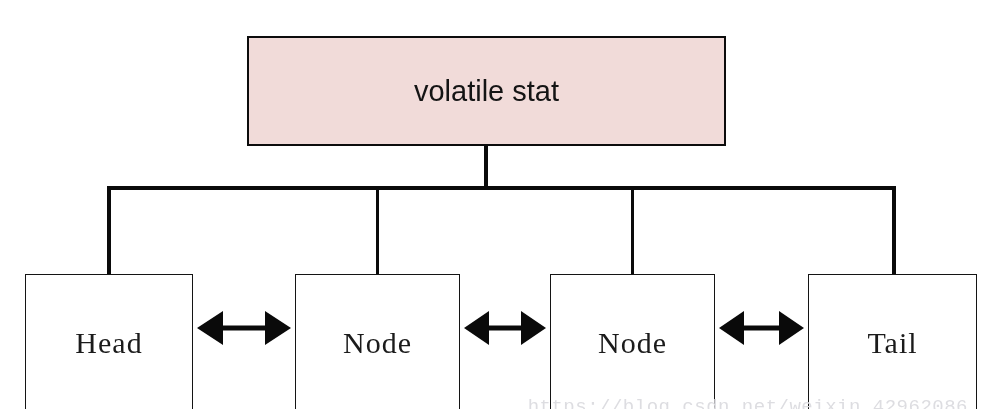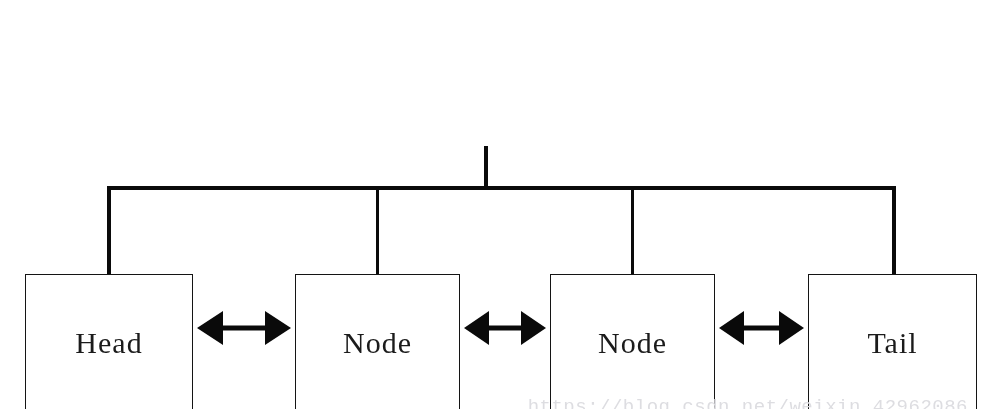--- a/index.html
+++ b/index.html
@@ -81,20 +81,23 @@
     color: #dddde1;
     letter-spacing: 0.5px;
     white-space: nowrap;
   }
 </style>
 </head>
 <body>
 
 <div class="canvas">
 
+  <div class="box root-box">
+    <span>volatile stat</span>
+  </div>
 
   <div class="line stem"></div>
   <div class="line hbar"></div>
   <div class="line drop drop-head"></div>
   <div class="line drop drop-node1"></div>
   <div class="line drop drop-node2"></div>
   <div class="line drop drop-tail"></div>
 
   <div class="box node-box box-head">
     <span>Head</span>

